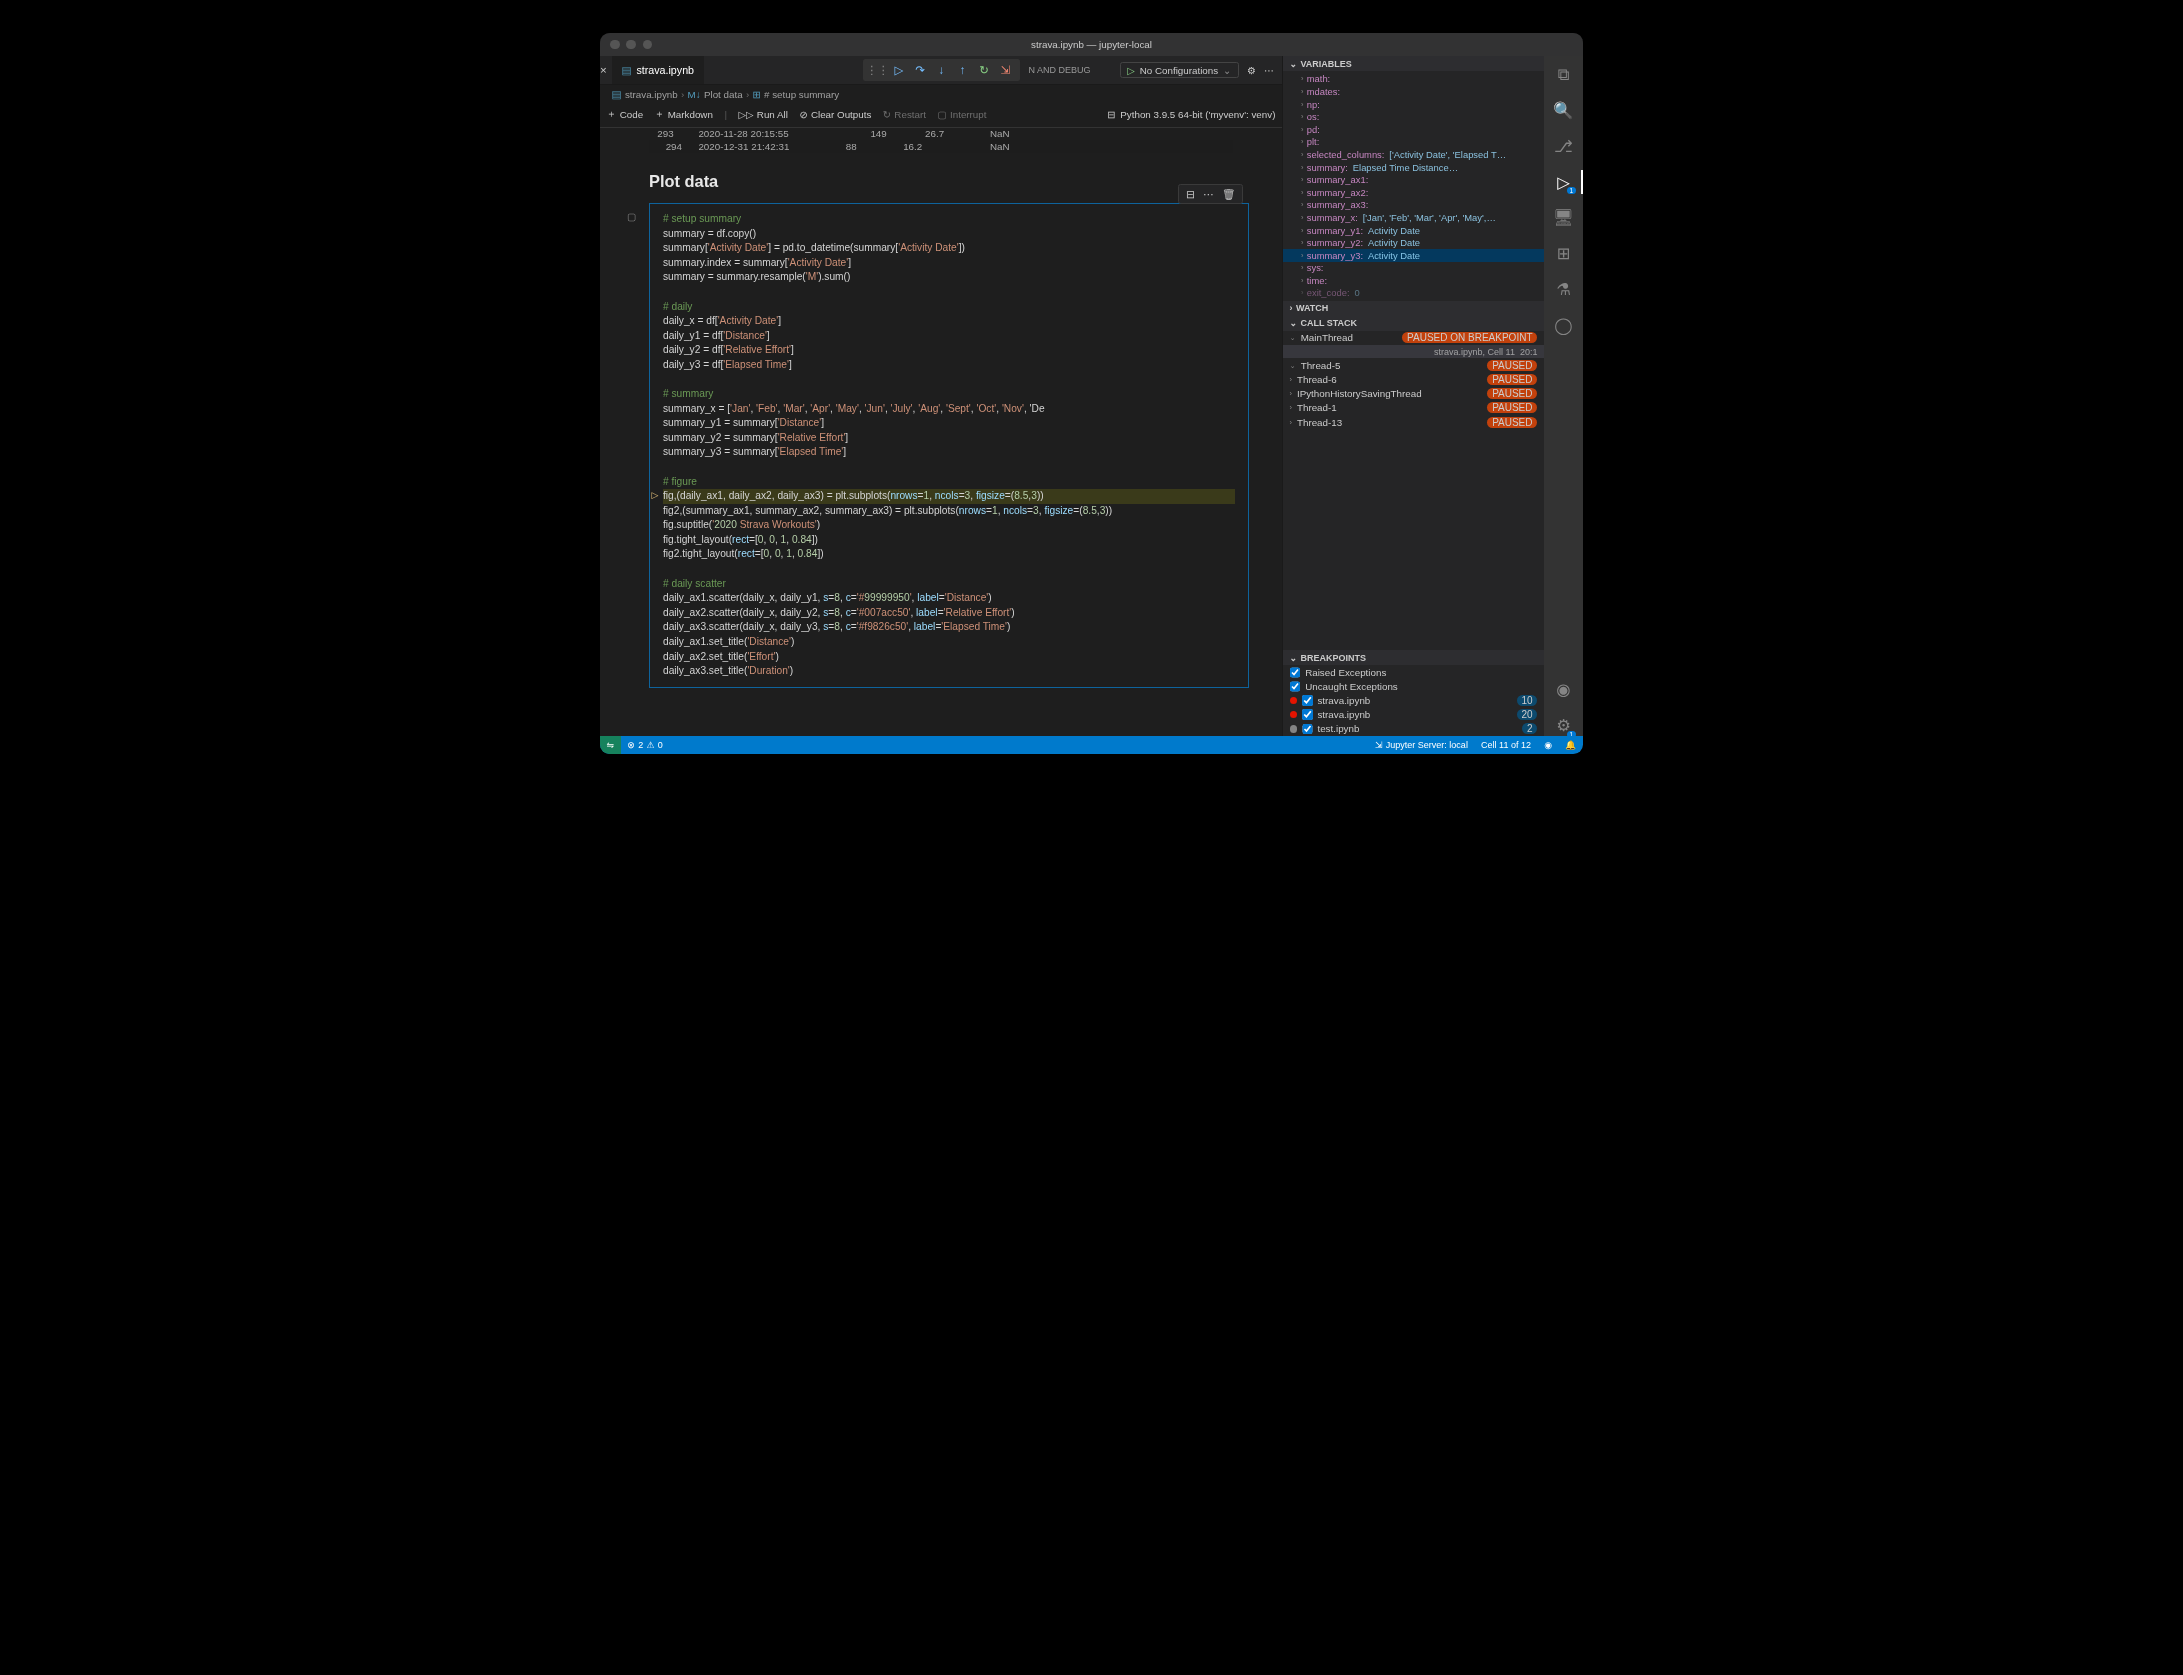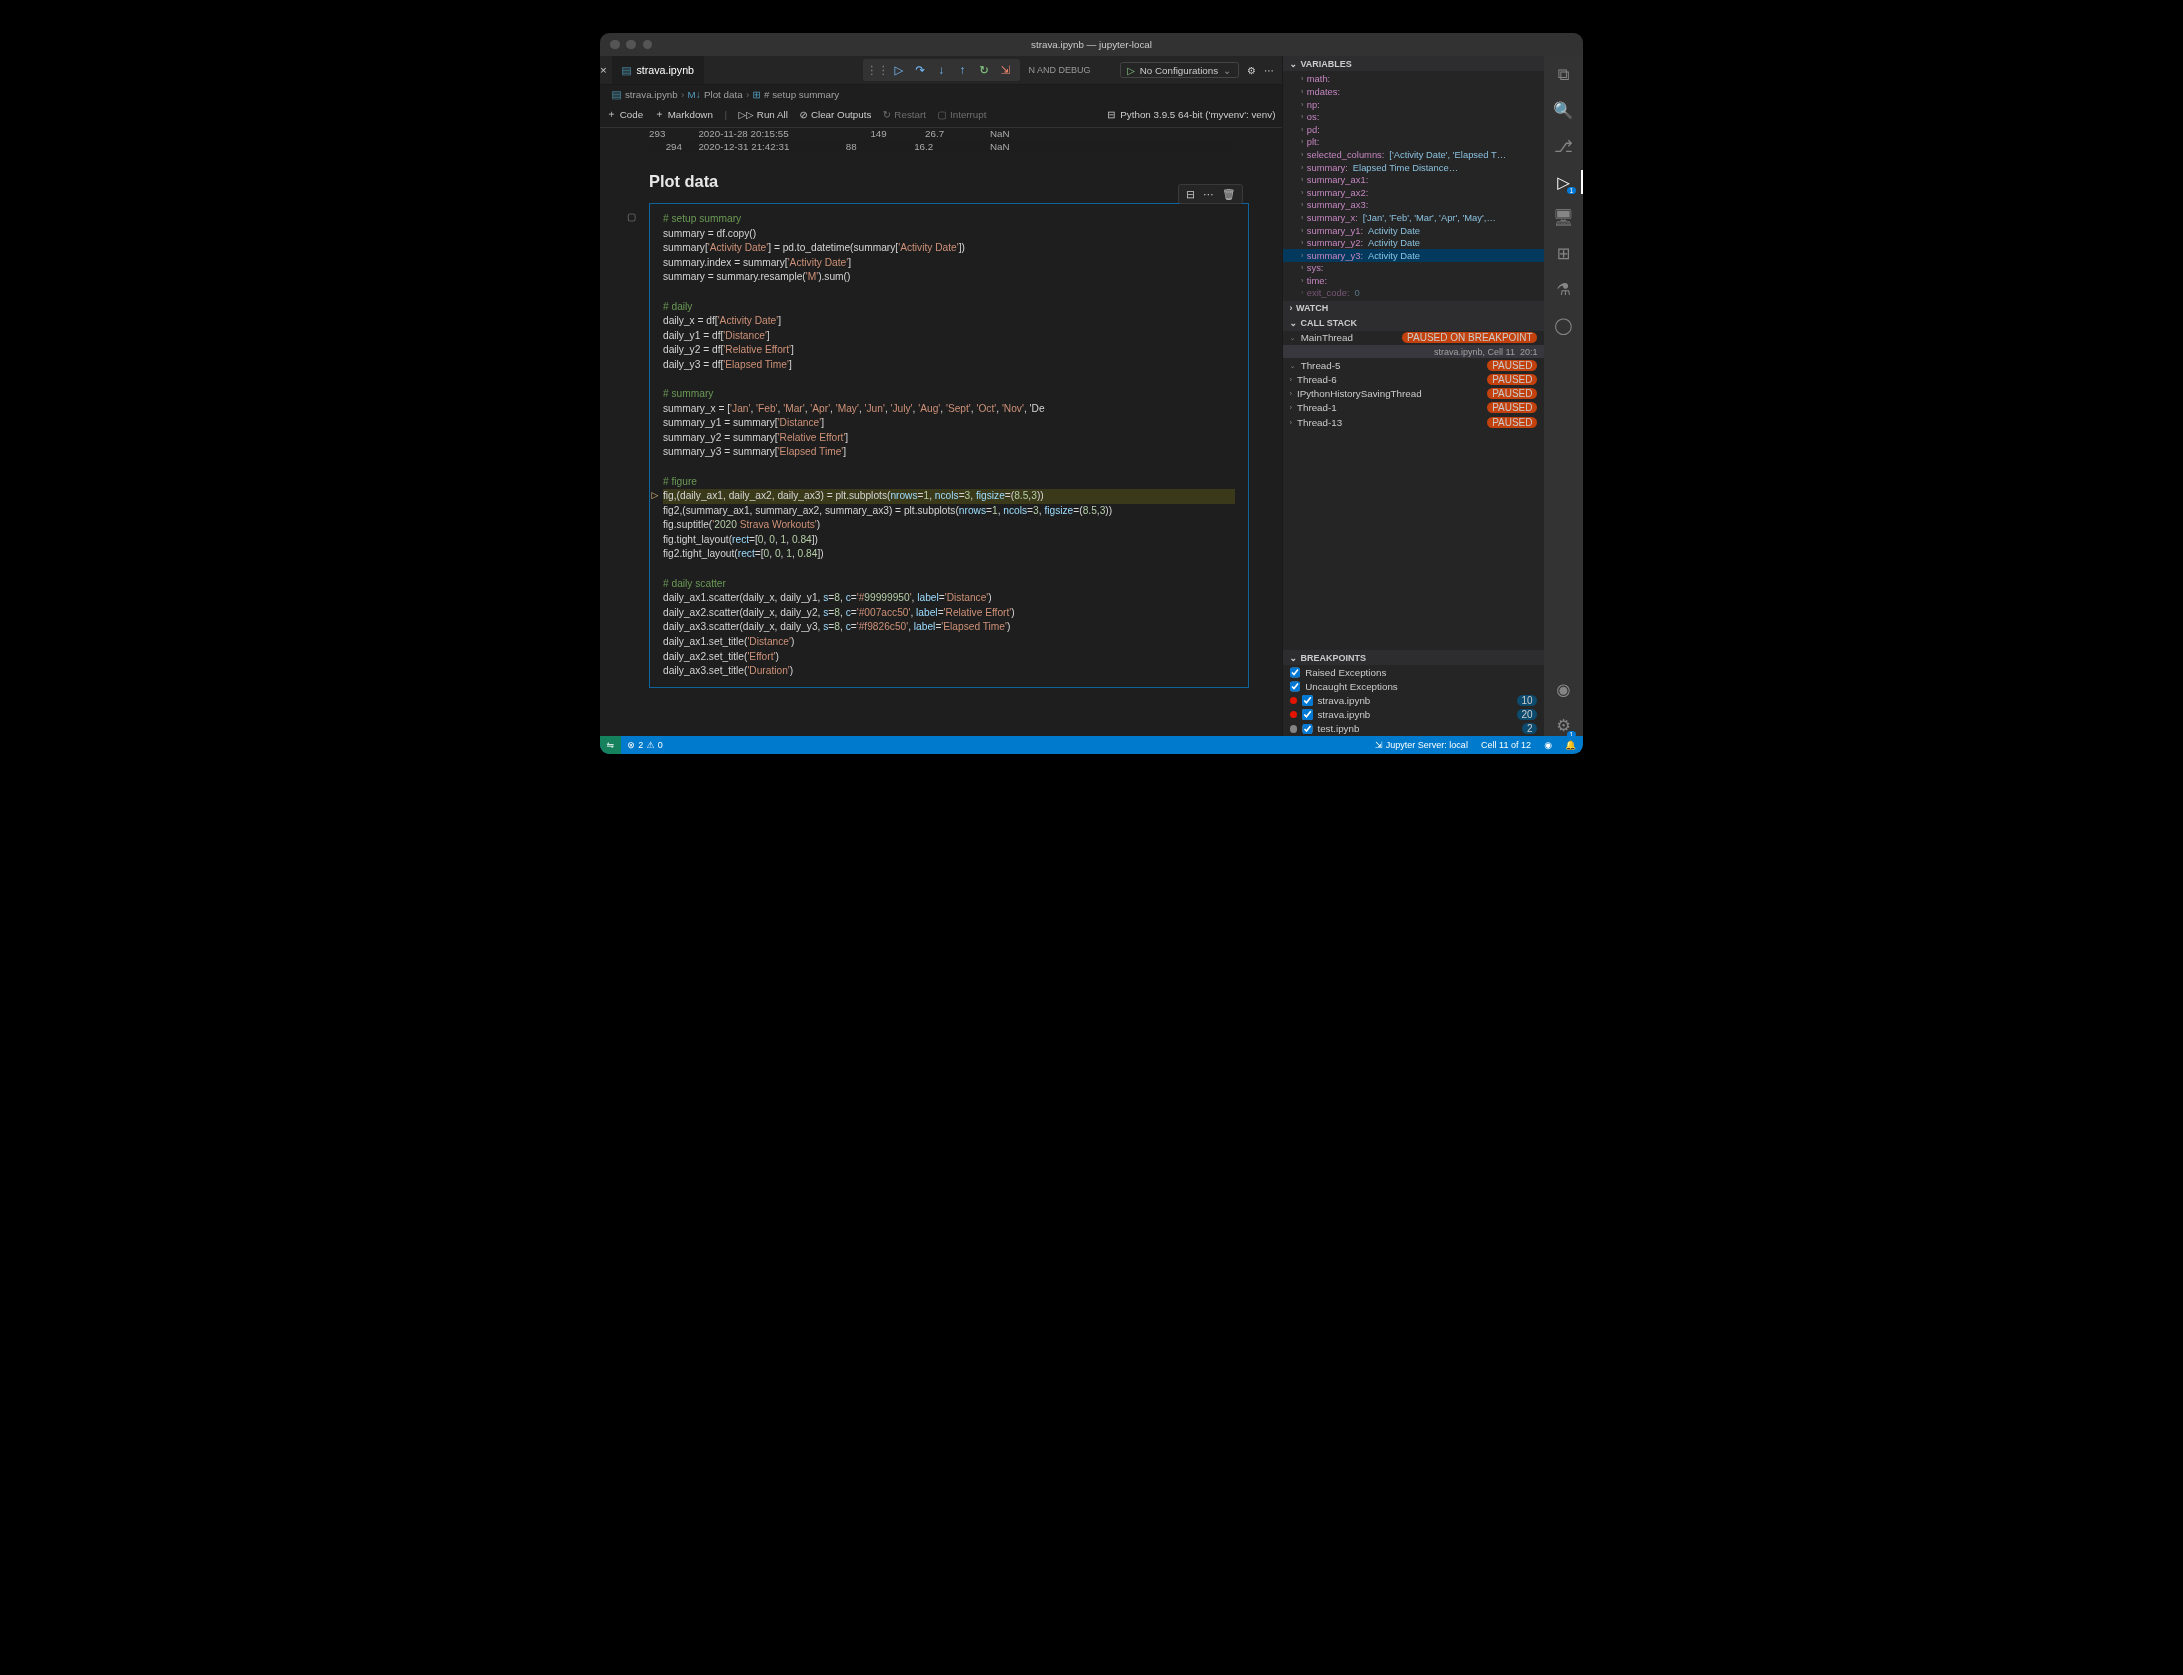--- a/index.html
+++ b/index.html
@@ -132,31 +132,31 @@
         <span class="nbtn dim">▢ <span>Interrupt</span></span>
         <div class="kernel">
           <span>⊟</span>
           <span>Python 3.9.5 64-bit ('myvenv': venv)</span>
         </div>
       </div>
 
       <div class="editor">
         <div class="data-rows" id="data-rows">
             <div class="row">
-              <span style="width:33px;text-align:left">293</span>
+              <span style="width:33px;text-align:center">293</span>
               <span style="width:131px">2020-11-28 20:15:55</span>
               <span style="width:41px;text-align:right">149</span>
               <span style="width:41px;text-align:right">26.7</span>
               <span style="width:49px;text-align:right">NaN</span>
             </div>
             <div class="row alt">
               <span style="width:33px;text-align:right">294</span>
               <span style="width:131px">2020-12-31 21:42:31</span>
               <span style="width:41px;text-align:left">88</span>
-              <span style="width:41px;text-align:center">16.2</span>
+              <span style="width:41px;text-align:left">16.2</span>
               <span style="width:49px;text-align:right">NaN</span>
             </div>
           </div>
         <div class="heading">Plot data</div>
         <div class="cell">
           <div class="cell-gutter">▢</div>
           <div class="cell-actions">
             <span>⊟</span>
             <span>⋯</span>
             <span>🗑</span>

